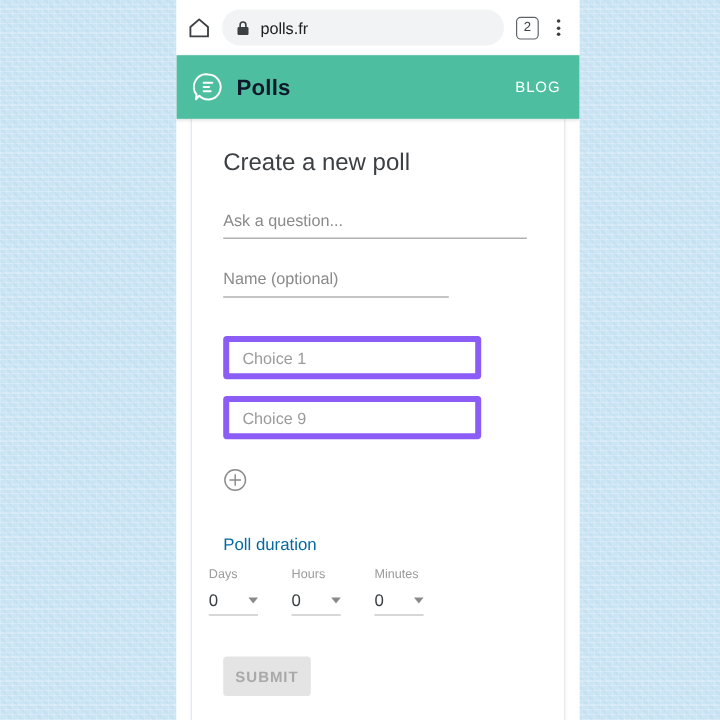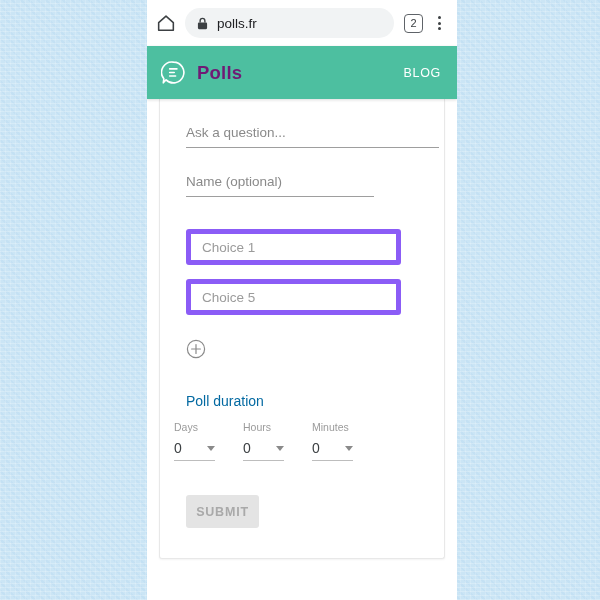--- a/index.html
+++ b/index.html
@@ -20,21 +20,21 @@
     background-image:
       repeating-linear-gradient(0deg, rgba(255,255,255,0.22) 0px, rgba(255,255,255,0.22) 1px, rgba(255,255,255,0) 1px, rgba(255,255,255,0) 4px),
       repeating-linear-gradient(90deg, rgba(255,255,255,0.16) 0px, rgba(255,255,255,0.16) 1px, rgba(255,255,255,0) 1px, rgba(255,255,255,0) 5px),
       repeating-linear-gradient(45deg, rgba(180,215,240,0.30) 0px, rgba(180,215,240,0.30) 2px, rgba(255,255,255,0) 2px, rgba(255,255,255,0) 6px);
   }
 
   
   #viewport {
     position: absolute;
     left: 147px; top: 0;
-    width: 310px; height: 600px;
+    width: 336px; height: 600px;
     background: #ffffff;
     overflow: hidden;
   }
 
   
   #browser-bar {
     height: 46px;
     background: #ffffff;
     display: flex;
     align-items: center;
@@ -89,21 +89,21 @@
     display: flex;
     align-items: center;
     padding: 0 16px 0 14px;
     box-shadow: 0 1px 3px rgba(0,0,0,0.14);
     position: relative;
     z-index: 2;
   }
   #brand { display: flex; align-items: center; gap: 11px; }
   .poll-icon { width: 25px; height: 25px; }
   #brand-title {
-    color: #701a75;
+    color: #0f172a;
     font-size: 18.5px;
     font-weight: bold;
     letter-spacing: 0.2px;
   }
   #blog-link {
     margin-left: auto;
     color: #ffffff;
     font-size: 12.5px;
     font-weight: normal;
     letter-spacing: 0.7px;
@@ -252,36 +252,37 @@
         <rect x="8.2" y="15.8" width="7.8" height="1.7" rx="0.85" fill="#ffffff"></rect>
       </svg>
       <span id="brand-title">Polls</span>
     </div>
     <span id="blog-link">BLOG</span>
   </div>
 
   <div id="content">
     <div id="form-card">
 
+      <h1 id="page-title">Create a new poll</h1>
 
       <div id="question-field" class="underline-field">
         <span class="ph">Ask a question...</span>
         <div class="rule"></div>
       </div>
 
       <div id="name-field" class="underline-field">
         <span class="ph">Name (optional)</span>
         <div class="rule"></div>
       </div>
 
       <div class="choice-box">
         <span>Choice 1</span>
       </div>
       <div class="choice-box">
-        <span>Choice 5</span>
+        <span>Choice 9</span>
       </div>
 
       <svg id="add-choice" viewBox="0 0 20 20">
         <circle cx="10" cy="10" r="8.6" fill="none" stroke="#8a8a8a" stroke-width="1.2"></circle>
         <path d="M10 5.6 V14.4 M5.6 10 H14.4" stroke="#8a8a8a" stroke-width="1.2" stroke-linecap="round"></path>
       </svg>
 
       <div id="duration-label">Poll duration</div>
 
       <div id="duration-row">

